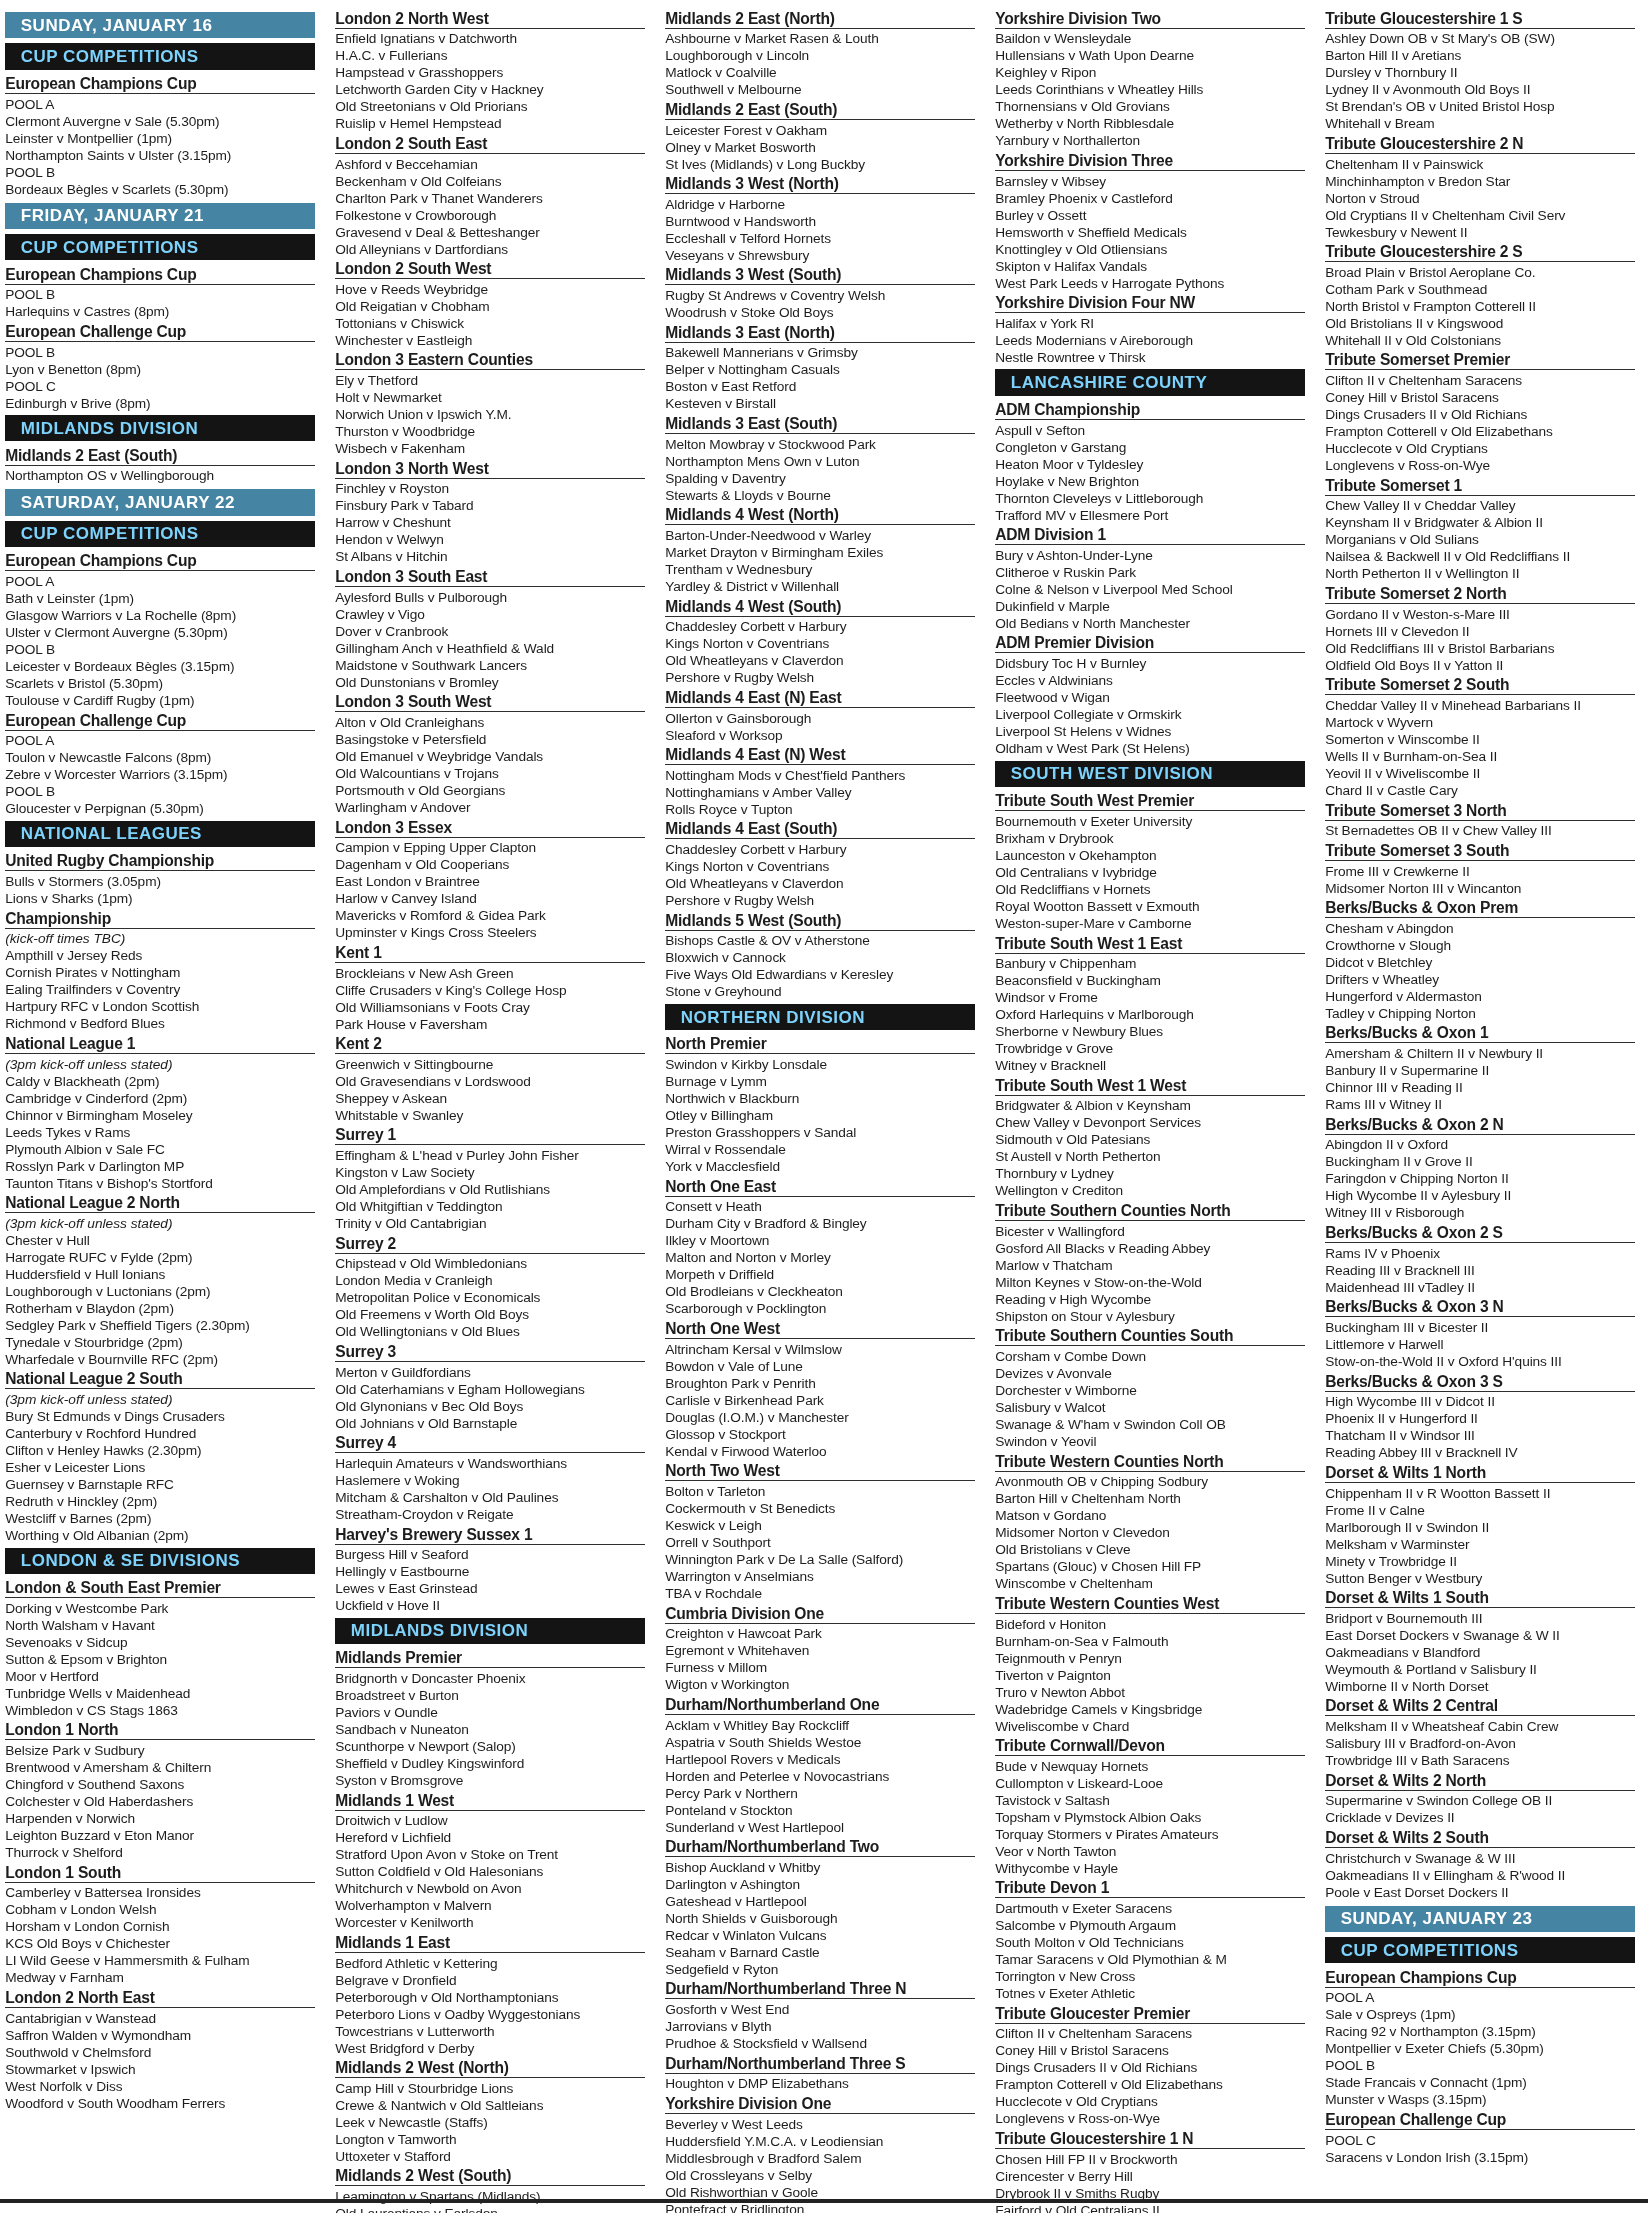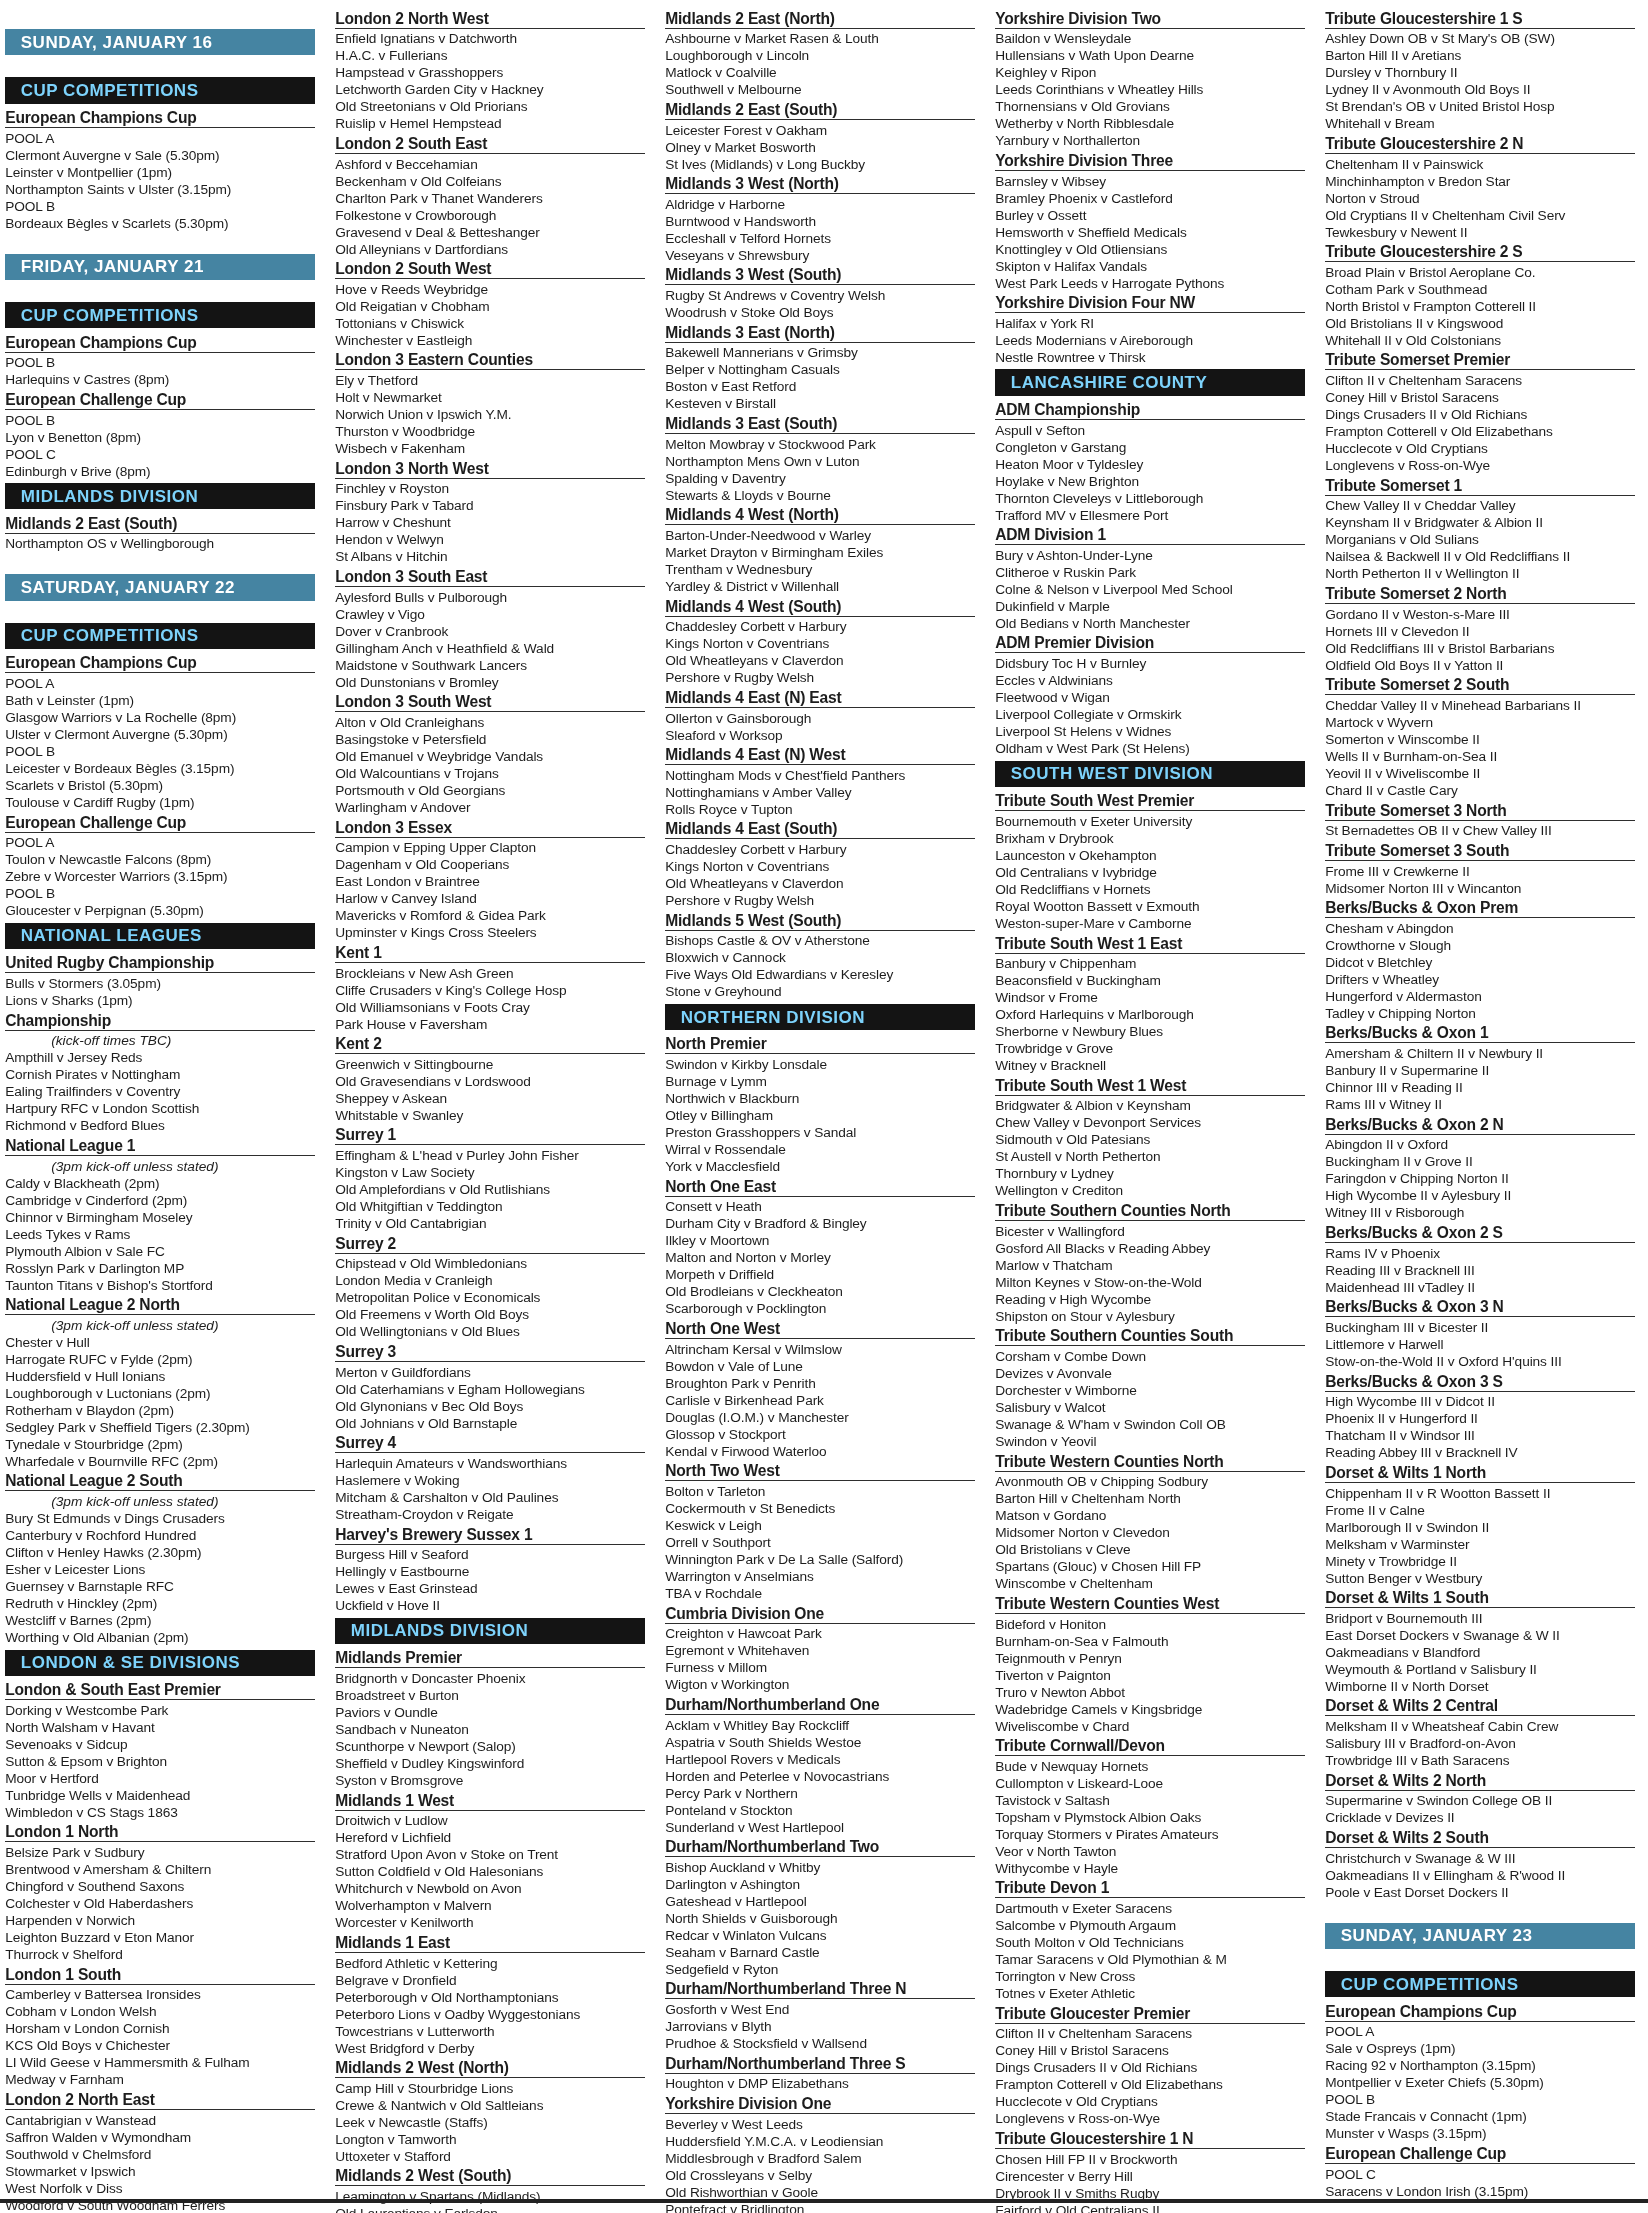--- a/index.html
+++ b/index.html
@@ -4,29 +4,29 @@
 <style>
   html,body{margin:0;padding:0;}
   body{
     width:1649px;height:2214px;background:#ffffff;
     font-family:"Liberation Sans",sans-serif;color:#1d1d1d;
     position:relative;overflow:hidden;
   }
   .page{position:absolute;top:7px;left:5.2px;display:flex;gap:20px;}
   .col{width:310px;flex:0 0 310px;}
   .f{font-size:13.7px;line-height:17px;white-space:nowrap;letter-spacing:-0.1px;}
-  .n{font-size:13.7px;line-height:17px;white-space:nowrap;font-style:italic;margin-left:46px;}
+  .n{font-size:13.7px;line-height:17px;white-space:nowrap;font-style:italic;}
   .h{
     font-size:15.6px;font-weight:bold;line-height:18px;padding-top:2.6px;
     border-bottom:1.7px solid #2e2e2e;margin-bottom:1.7px;white-space:nowrap;
     letter-spacing:-0.2px;
   }
   .d{
     background:#4584a2;color:#ffffff;font-weight:bold;font-size:17px;
-    line-height:23px;padding:1.7px 0 1.7px 15.6px;margin:22px 0;letter-spacing:0.5px;
+    line-height:23px;padding:1.7px 0 1.7px 15.6px;margin:5px 0;letter-spacing:0.5px;
     white-space:nowrap;
   }
   .s{
     background:#141414;color:#7dd3fc;font-weight:bold;font-size:17px;
     line-height:23px;padding:1.7px 0 1.7px 15.6px;margin:3.5px 0 2.6px;letter-spacing:0.5px;
     white-space:nowrap;
   }
   .bottom-rule{position:absolute;left:0;top:2199px;width:1649px;height:3.5px;background:#222;}
 </style>
 </head>

